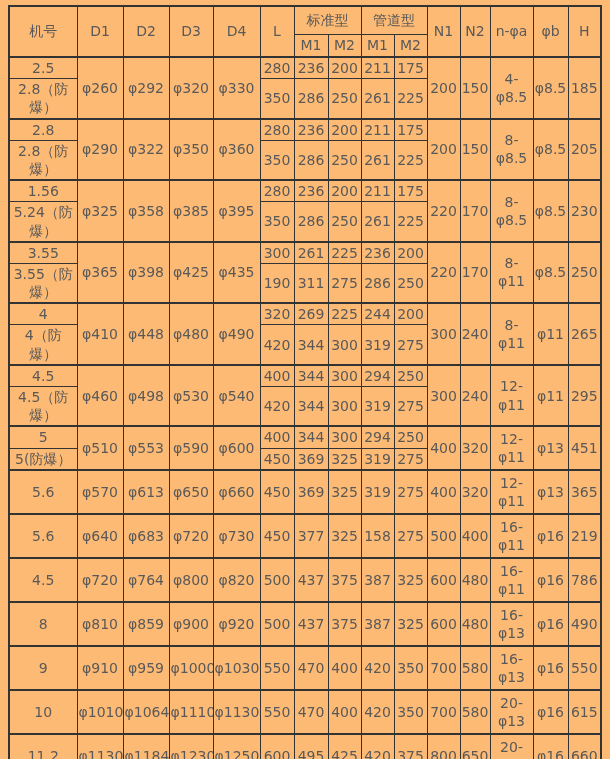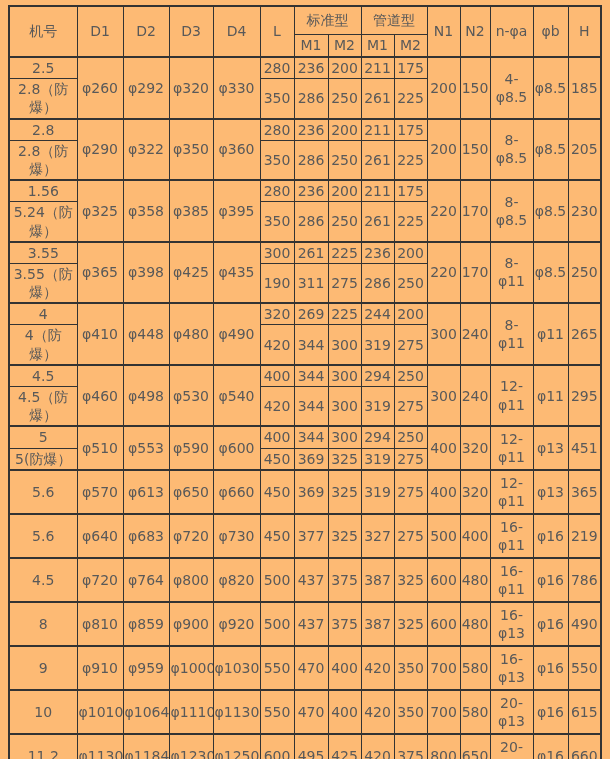--- a/index.html
+++ b/index.html
@@ -292,21 +292,21 @@
         </tr>
         <tr class="group-start tall">
           <td class="label">5.6</td>
           <td rowspan="1">φ640</td>
           <td rowspan="1">φ683</td>
           <td rowspan="1">φ720</td>
           <td rowspan="1">φ730</td>
           <td>450</td>
           <td>377</td>
           <td>325</td>
-          <td>327</td>
+          <td>158</td>
           <td>275</td>
           <td rowspan="1">500</td>
           <td rowspan="1">400</td>
           <td rowspan="1">16-
 φ11</td>
           <td rowspan="1">φ16</td>
           <td rowspan="1">219</td>
         </tr>
         <tr class="group-start tall">
           <td class="label">4.5</td>

